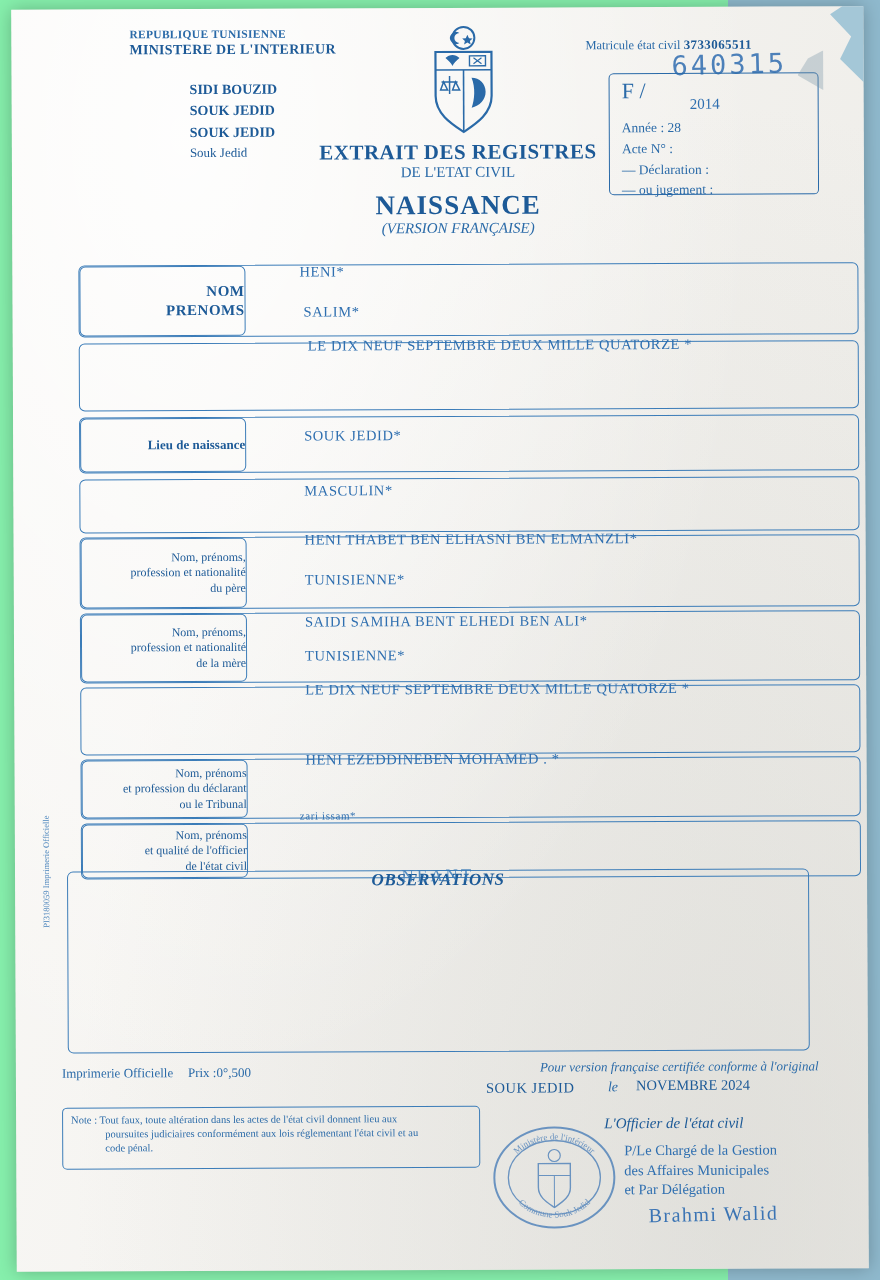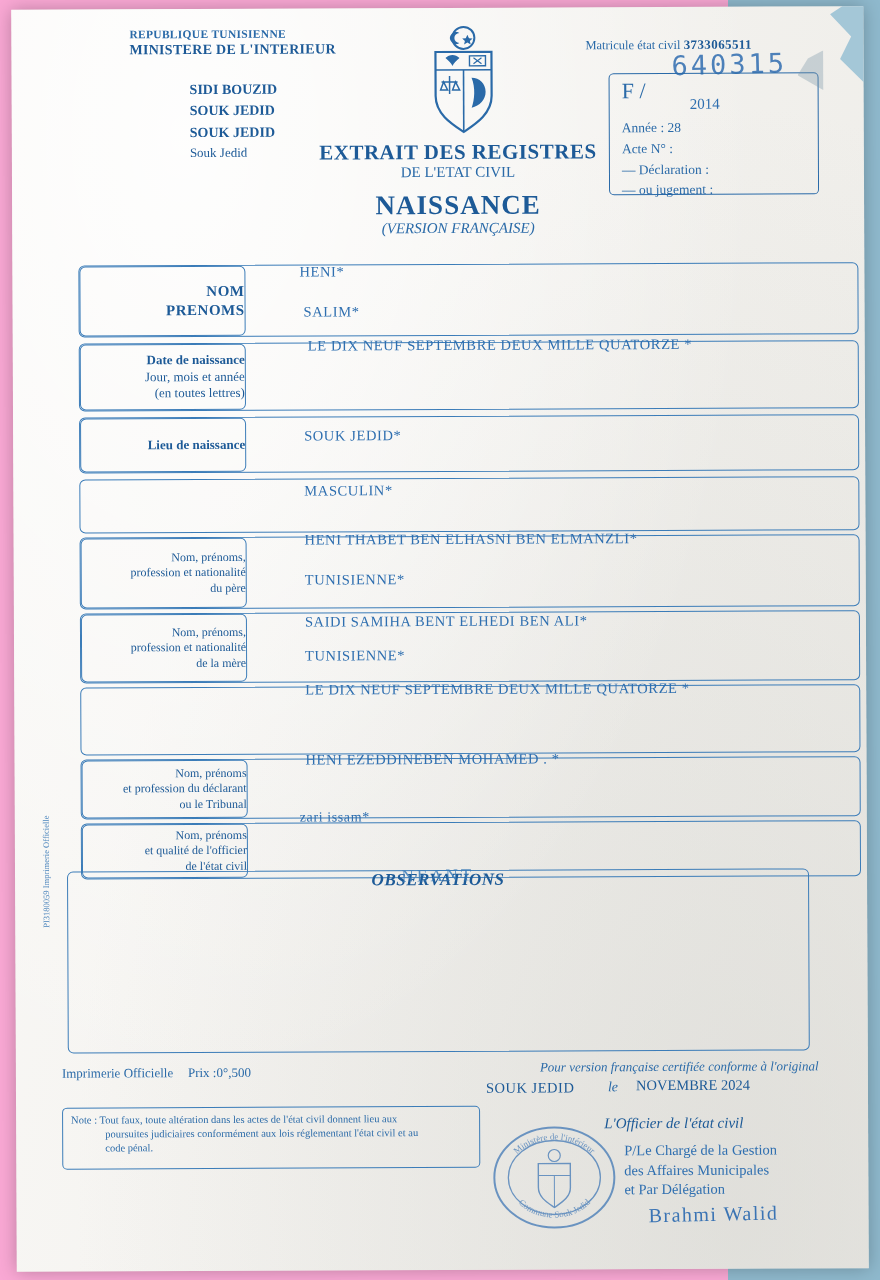--- a/index.html
+++ b/index.html
@@ -10,21 +10,21 @@
   body {
     width: 880px;
     height: 1280px;
     overflow: hidden;
     font-family: "Liberation Serif", serif;
   }
   #page {
     position: relative;
     width: 728px;
     height: 1280px;
-    background: #f9a8d4;
+    background: #86efac;
   }
   
   #paper {
     position: absolute;
     left: 14px;
     top: 8px;
     width: 852px;
     height: 1262px;
     background: #f5f3ef;
     box-shadow: 0 0 18px rgba(0,0,0,0.25);
@@ -237,21 +237,21 @@
     height: 100%;
     padding: 0;
   }
   .val {
     position: absolute;
     font-size: 14.5px;
     color: #2f6fb0;
     white-space: nowrap;
     letter-spacing: 0.6px;
   }
-  .val.small { font-size: 14px; }
+  .val.small { font-size: 11px; }
 
   
   .obs-box {
     position: absolute;
     left: 52px;
     top: 862px;
     width: 742px;
     height: 182px;
     border: 1.6px solid #3b7cb8;
     border-radius: 6px;
@@ -475,25 +475,20 @@
         <div class="lbl-lg">NOM</div>
         <div class="lbl-lg">PRENOMS</div>
       </div>
       <div class="row-value">
         <div class="val" style="left:48px; top:-2px;">HENI*</div>
         <div class="val" style="left:52px; top:38px;">SALIM*</div>
       </div>
     </div>
 
     <div class="row" style="left:66px; top:334px; width:780px; height:68px;">
-      <div class="row-label">
-        <div class="lbl-md" style="font-weight:bold;">Date de naissance</div>
-        <div class="lbl-md">Jour, mois et année</div>
-        <div class="lbl-md">(en toutes lettres)</div>
-      </div>
       <div class="row-value">
         <div class="val" style="left:56px; top:-6px;">LE DIX NEUF SEPTEMBRE  DEUX MILLE QUATORZE *</div>
       </div>
     </div>
 
     <div class="row" style="left:66px; top:408px; width:780px; height:56px;">
       <div class="row-label">
         <div class="lbl-md" style="font-weight:bold;">Lieu de naissance</div>
       </div>
       <div class="row-value">

